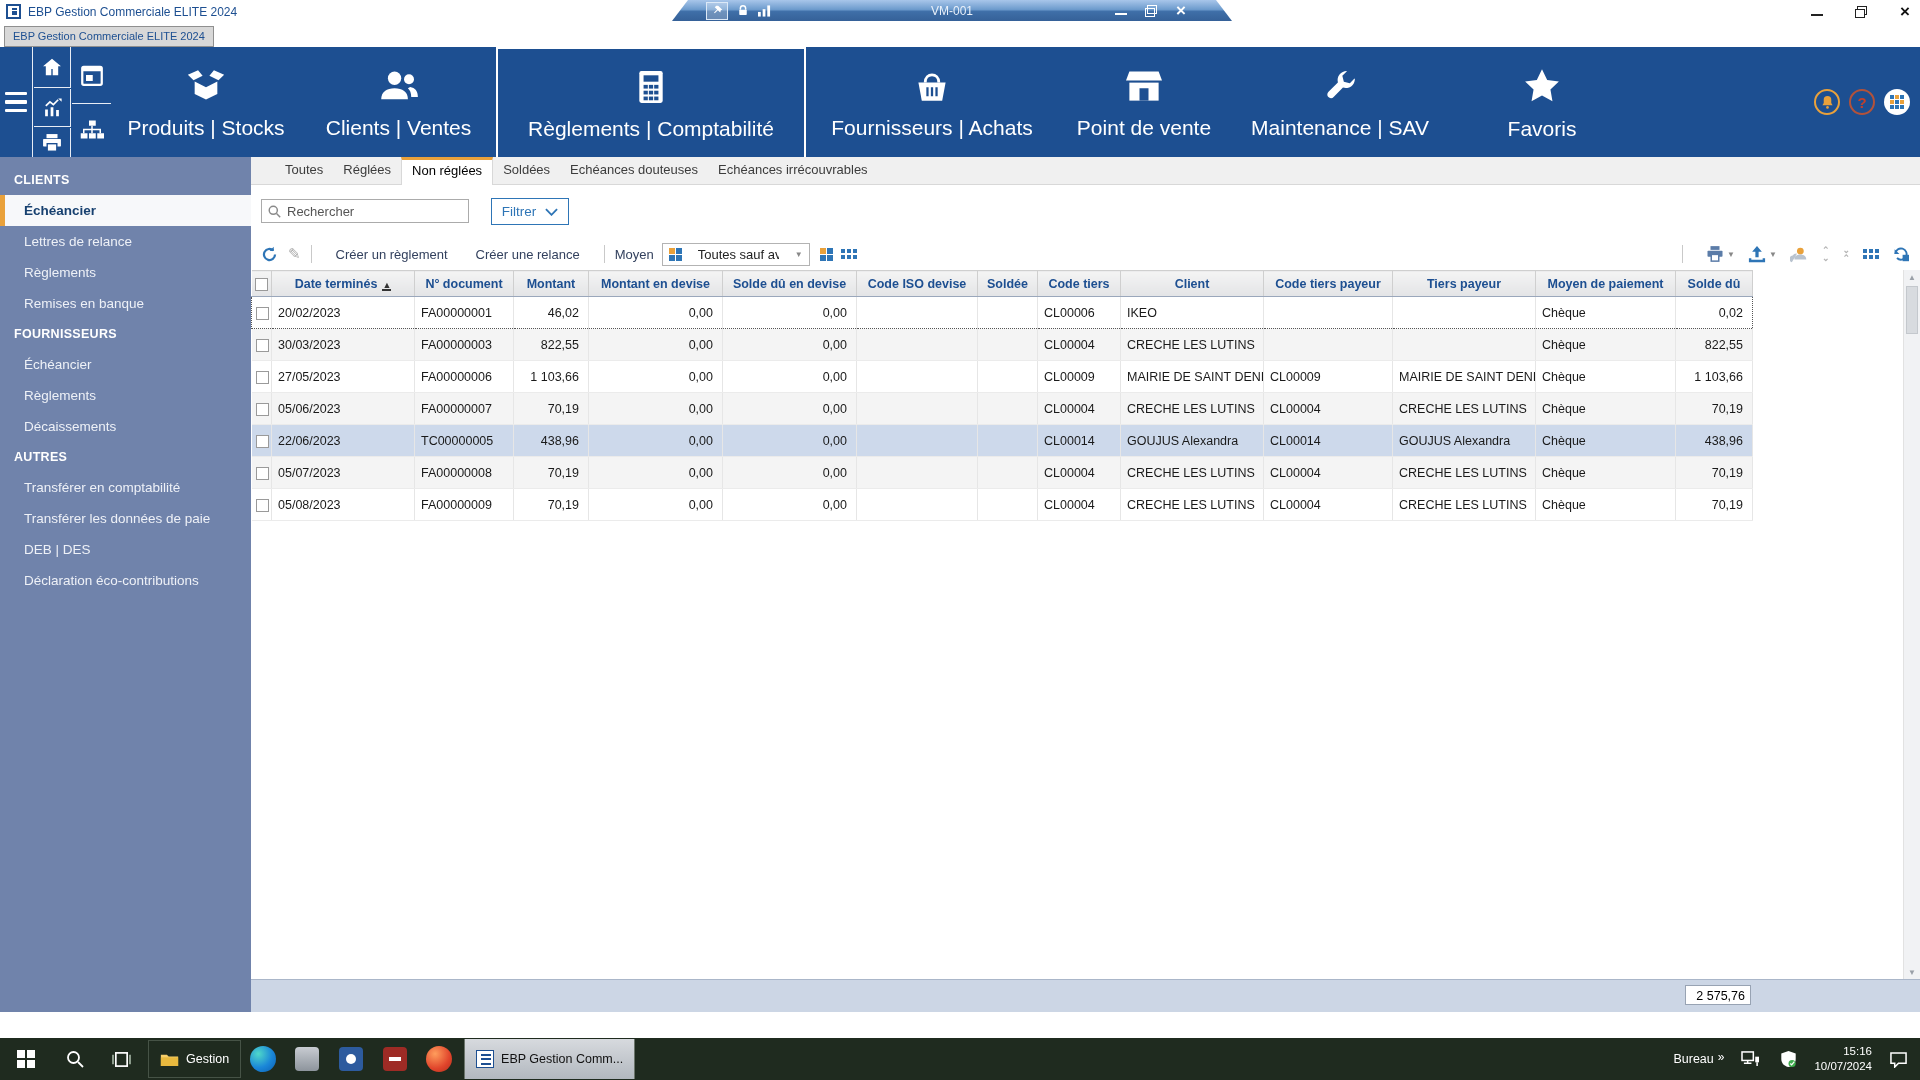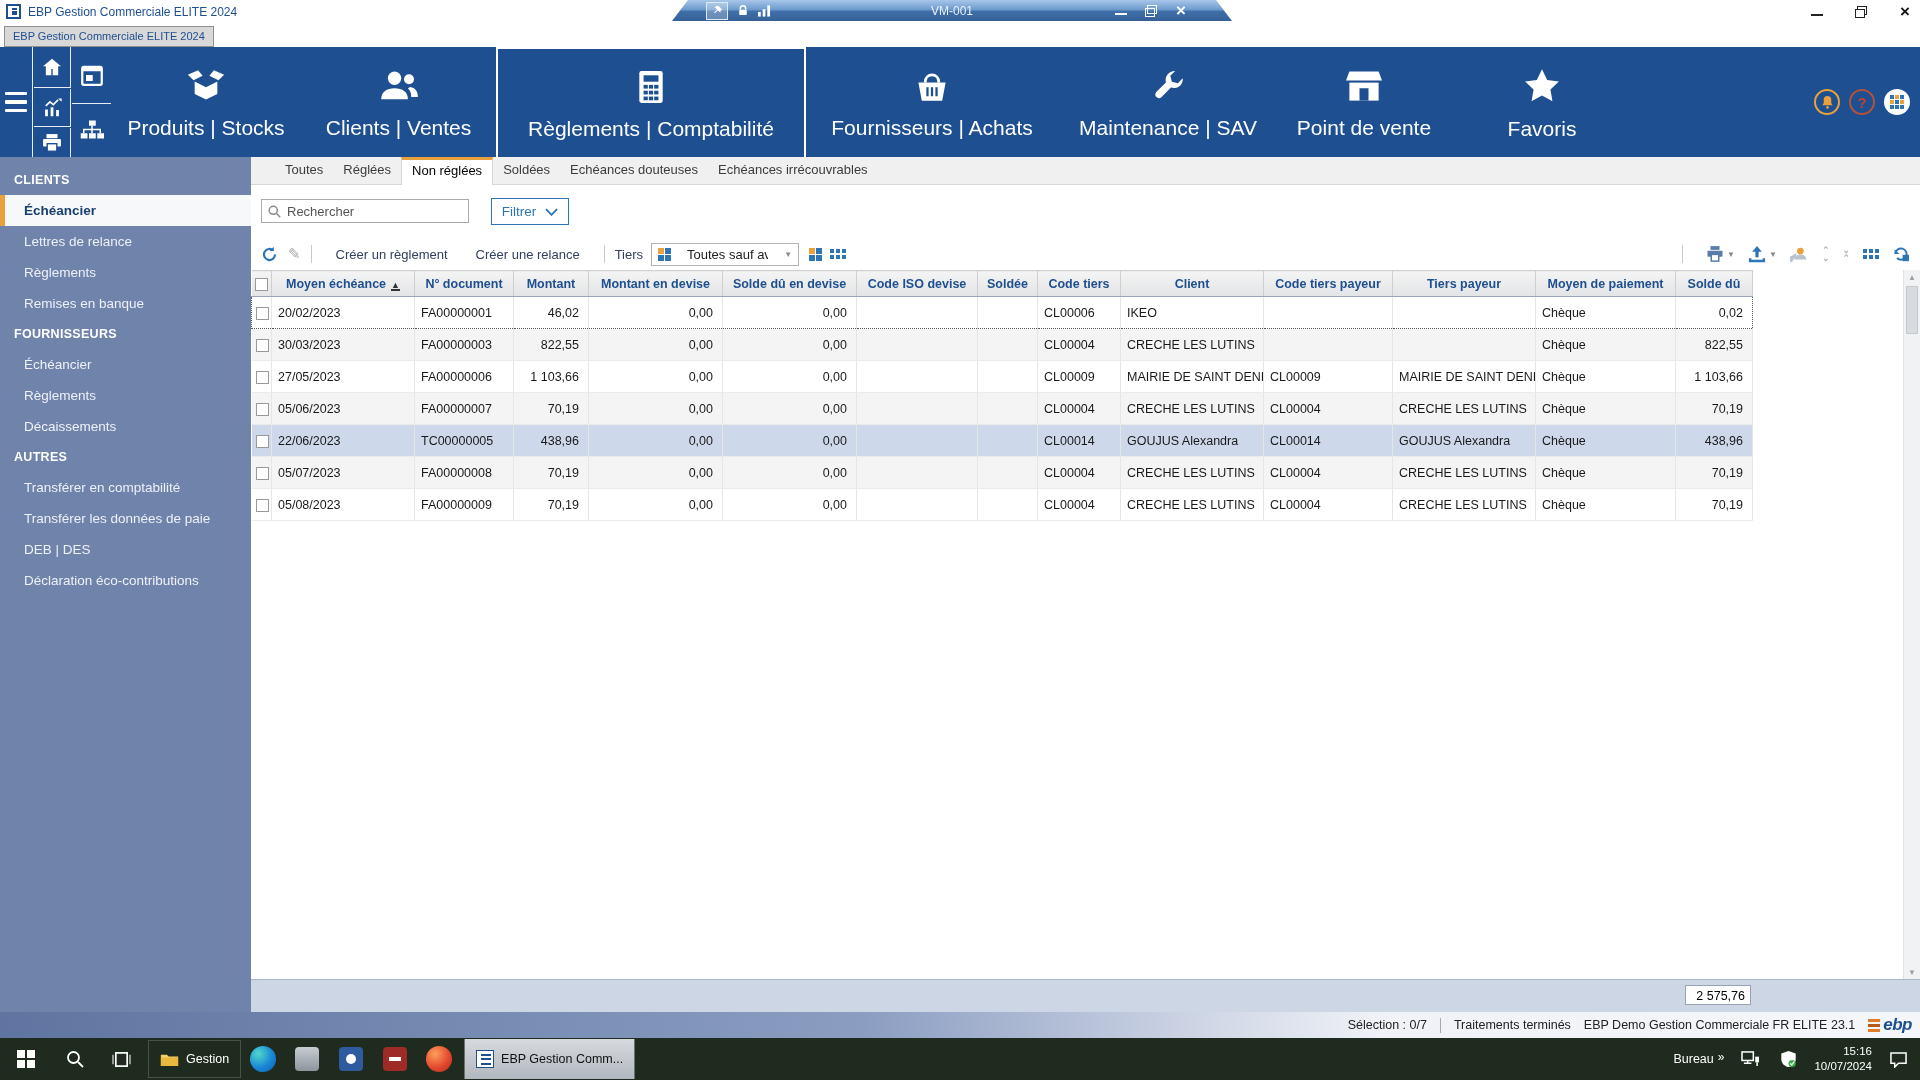--- a/index.html
+++ b/index.html
@@ -292,33 +292,33 @@
       <div class="rb-tab" style="width:252px;">
         <svg width="38" height="34" viewBox="0 0 32 30">
             <path fill="none" stroke="#fff" stroke-width="2.5" d="M10 12c0-9 12-9 12 0"></path>
             <path fill="#fff" d="M4 12h24l-3 16H7z"></path>
             <g stroke="#1d4f91" stroke-width="2">
               <path d="M12 16v8m4-8v8m4-8v8"></path>
             </g>
           </svg>
         <span class="lbl">Fournisseurs | Achats</span>
       </div>
-      <div class="rb-tab" style="width:220px;">
-        <svg width="36" height="34" viewBox="0 0 32 32">
-            <path fill="#fff" d="M30 9.5a8.5 8.5 0 0 1-11.2 8L10 26.3A3.4 3.4 0 1 1 5.2 21.5l8.8-8.8A8.5 8.5 0 0 1 22.5 2l-4.3 4.3 1.4 5.7 5.7 1.4L29.6 9z"></path>
-          </svg>
-        <span class="lbl">Maintenance | SAV</span>
-      </div>
       <div class="rb-tab" style="width:172px;">
         <svg width="36" height="34" viewBox="0 0 32 30">
             <path fill="#fff" d="M3 2h26l3 8H0z"></path>
             <path fill="#fff" d="M3 12h26v16H3z"></path>
             <rect x="12" y="17" width="8" height="11" fill="#1d4f91"></rect>
           </svg>
         <span class="lbl">Point de vente</span>
+      </div>
+      <div class="rb-tab" style="width:220px;">
+        <svg width="36" height="34" viewBox="0 0 32 32">
+            <path fill="#fff" d="M30 9.5a8.5 8.5 0 0 1-11.2 8L10 26.3A3.4 3.4 0 1 1 5.2 21.5l8.8-8.8A8.5 8.5 0 0 1 22.5 2l-4.3 4.3 1.4 5.7 5.7 1.4L29.6 9z"></path>
+          </svg>
+        <span class="lbl">Maintenance | SAV</span>
       </div>
       <div class="rb-tab" style="width:184px;">
         <svg width="38" height="36" viewBox="0 0 32 32">
             <path fill="#fff" d="M16 1l4.6 9.6L31 12l-7.5 7.2 1.8 10.3L16 24.5 6.7 29.5l1.8-10.3L1 12l10.4-1.4z"></path>
           </svg>
         <span class="lbl">Favoris</span>
       </div>
     </div>
 
     <div class="rb-right">
@@ -396,21 +396,21 @@
           <svg width="17" height="17" viewBox="0 0 20 20">
               <path d="M16.5 10a6.5 6.5 0 1 1-2-4.7" fill="none" stroke="#2e75b6" stroke-width="2.6"></path>
               <path d="M15 1v5h-5z" fill="#2e75b6"></path>
             </svg>
         </span>
         <span style="margin-left:10px;color:#a9a9a9;font-size:15px;">✎</span>
         <span class="tb-sep"></span>
         <span class="tb-link">Créer un règlement</span>
         <span class="tb-link">Créer une relance</span>
         <span class="tb-sep"></span>
-        <span>Tiers</span>
+        <span>Moyen</span>
         <div class="vues-dd">
           <span class="grid4">
               <i></i>
               <i></i>
               <i></i>
               <i></i>
             </span>
           <span class="txt">Toutes sauf avo...</span>
           <span class="caret">▼</span>
         </div>
@@ -492,21 +492,21 @@
             <col style="width:83px">
               <col style="width:143px">
               <col style="width:129px">
               <col style="width:143px">
             <col style="width:140px">
               <col style="width:77px">
           </colgroup>
           <thead>
             <tr>
               <th><span class="cb"></span></th>
-              <th><span>Moyen échéance</span><span class="sortmark">▲</span></th>
+              <th><span>Date terminés</span><span class="sortmark">▲</span></th>
               <th><span>N° document</span></th>
               <th><span>Montant</span></th>
               <th><span>Montant en devise</span></th>
               <th><span>Solde dû en devise</span></th>
               <th><span>Code ISO devise</span></th>
               <th><span>Soldée</span></th>
               <th><span>Code tiers</span></th>
               <th><span>Client</span></th>
               <th><span>Code tiers payeur</span></th>
               <th><span>Tiers payeur</span></th>
@@ -636,34 +636,20 @@
         <div class="vthumb"></div>
         <span class="varr" style="bottom:3px;">▼</span>
       </div>
 
       <div class="summary">
         <span class="totalbox">2 575,76</span>
       </div>
     </div>
   </div>
 
-  <div class="statusbar">
-    <span>Sélection : 0/7</span>
-    <span class="st-sep"></span>
-    <span>Traitements terminés</span>
-    <span>EBP Demo Gestion Commerciale FR ELITE 23.1</span>
-    <span class="ebp-logo">
-      <span class="ebp-bars">
-          <i></i>
-          <i></i>
-          <i></i>
-        </span>
-      <span class="ebp-word">ebp</span>
-    </span>
-  </div>
 
   <div class="taskbar">
     <div class="tk-btn" style="width:52px;">
       <span class="win-grid">
           <i></i>
           <i></i>
           <i></i>
           <i></i>
         </span>
     </div>

